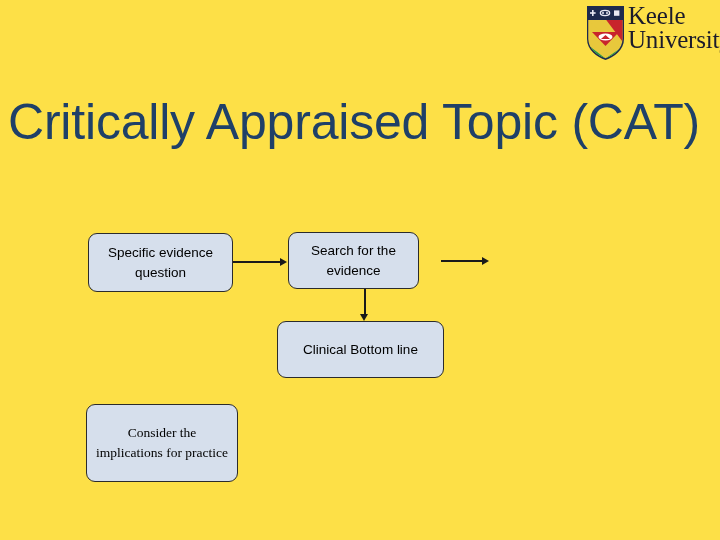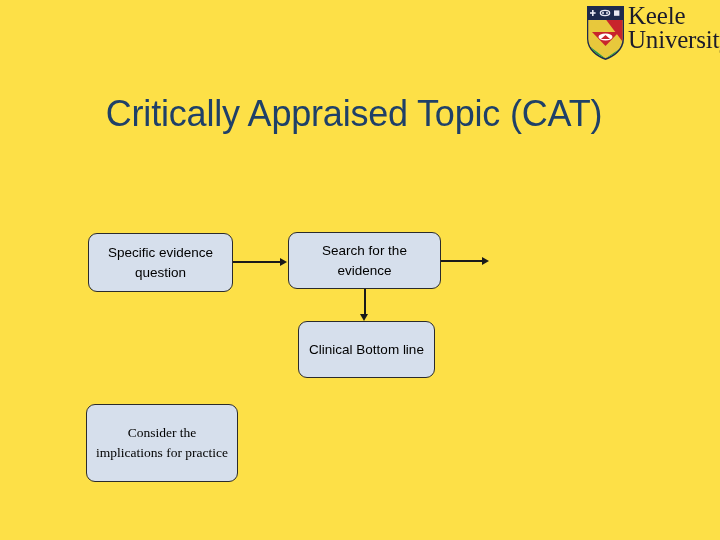--- a/index.html
+++ b/index.html
@@ -46,21 +46,21 @@
   #logo-text .l1 { display:block; font-size: 25px; letter-spacing: -0.2px; }
   #logo-text .l2 { display:block; font-size: 25px; letter-spacing: -0.2px; }
 
   
   #title {
     position: absolute;
     left: 0px;
     top: 93px;
     width: 708px;
     text-align: center;
-    font-size: 36px;
+    font-size: 50px;
     font-weight: 400;
     color: #1f4068;
     letter-spacing: -0.2px;
     white-space: nowrap;
   }
 
   
   .fbox {
     position: absolute;
     box-sizing: border-box;
@@ -70,23 +70,23 @@
     color: #000000;
     font-size: 13.5px;
     line-height: 1.45;
     text-align: center;
     display: flex;
     align-items: center;
     justify-content: center;
     padding: 2px 6px;
   }
   #box-question     { left: 88px;  top: 233px; width: 145px; height: 59px; }
-  #box-search       { left: 288px; top: 232px; width: 153px; height: 57px; }
+  #box-search       { left: 288px; top: 232px; width: 131px; height: 57px; }
   #box-appraise     { left: 490px; top: 231px; width: 148px; height: 59px; }
-  #box-bottomline   { left: 298px; top: 321px; width: 137px; height: 57px; }
+  #box-bottomline   { left: 277px; top: 321px; width: 167px; height: 57px; }
   #box-implications { left: 86px;  top: 404px; width: 152px; height: 78px; font-family: Liberation Serif, serif; }
 
   
   .conn { position: absolute; }
   .hline {
     height: 0;
     border-top: 2px solid #1a1a1a;
   }
   .vline {
     width: 0;

